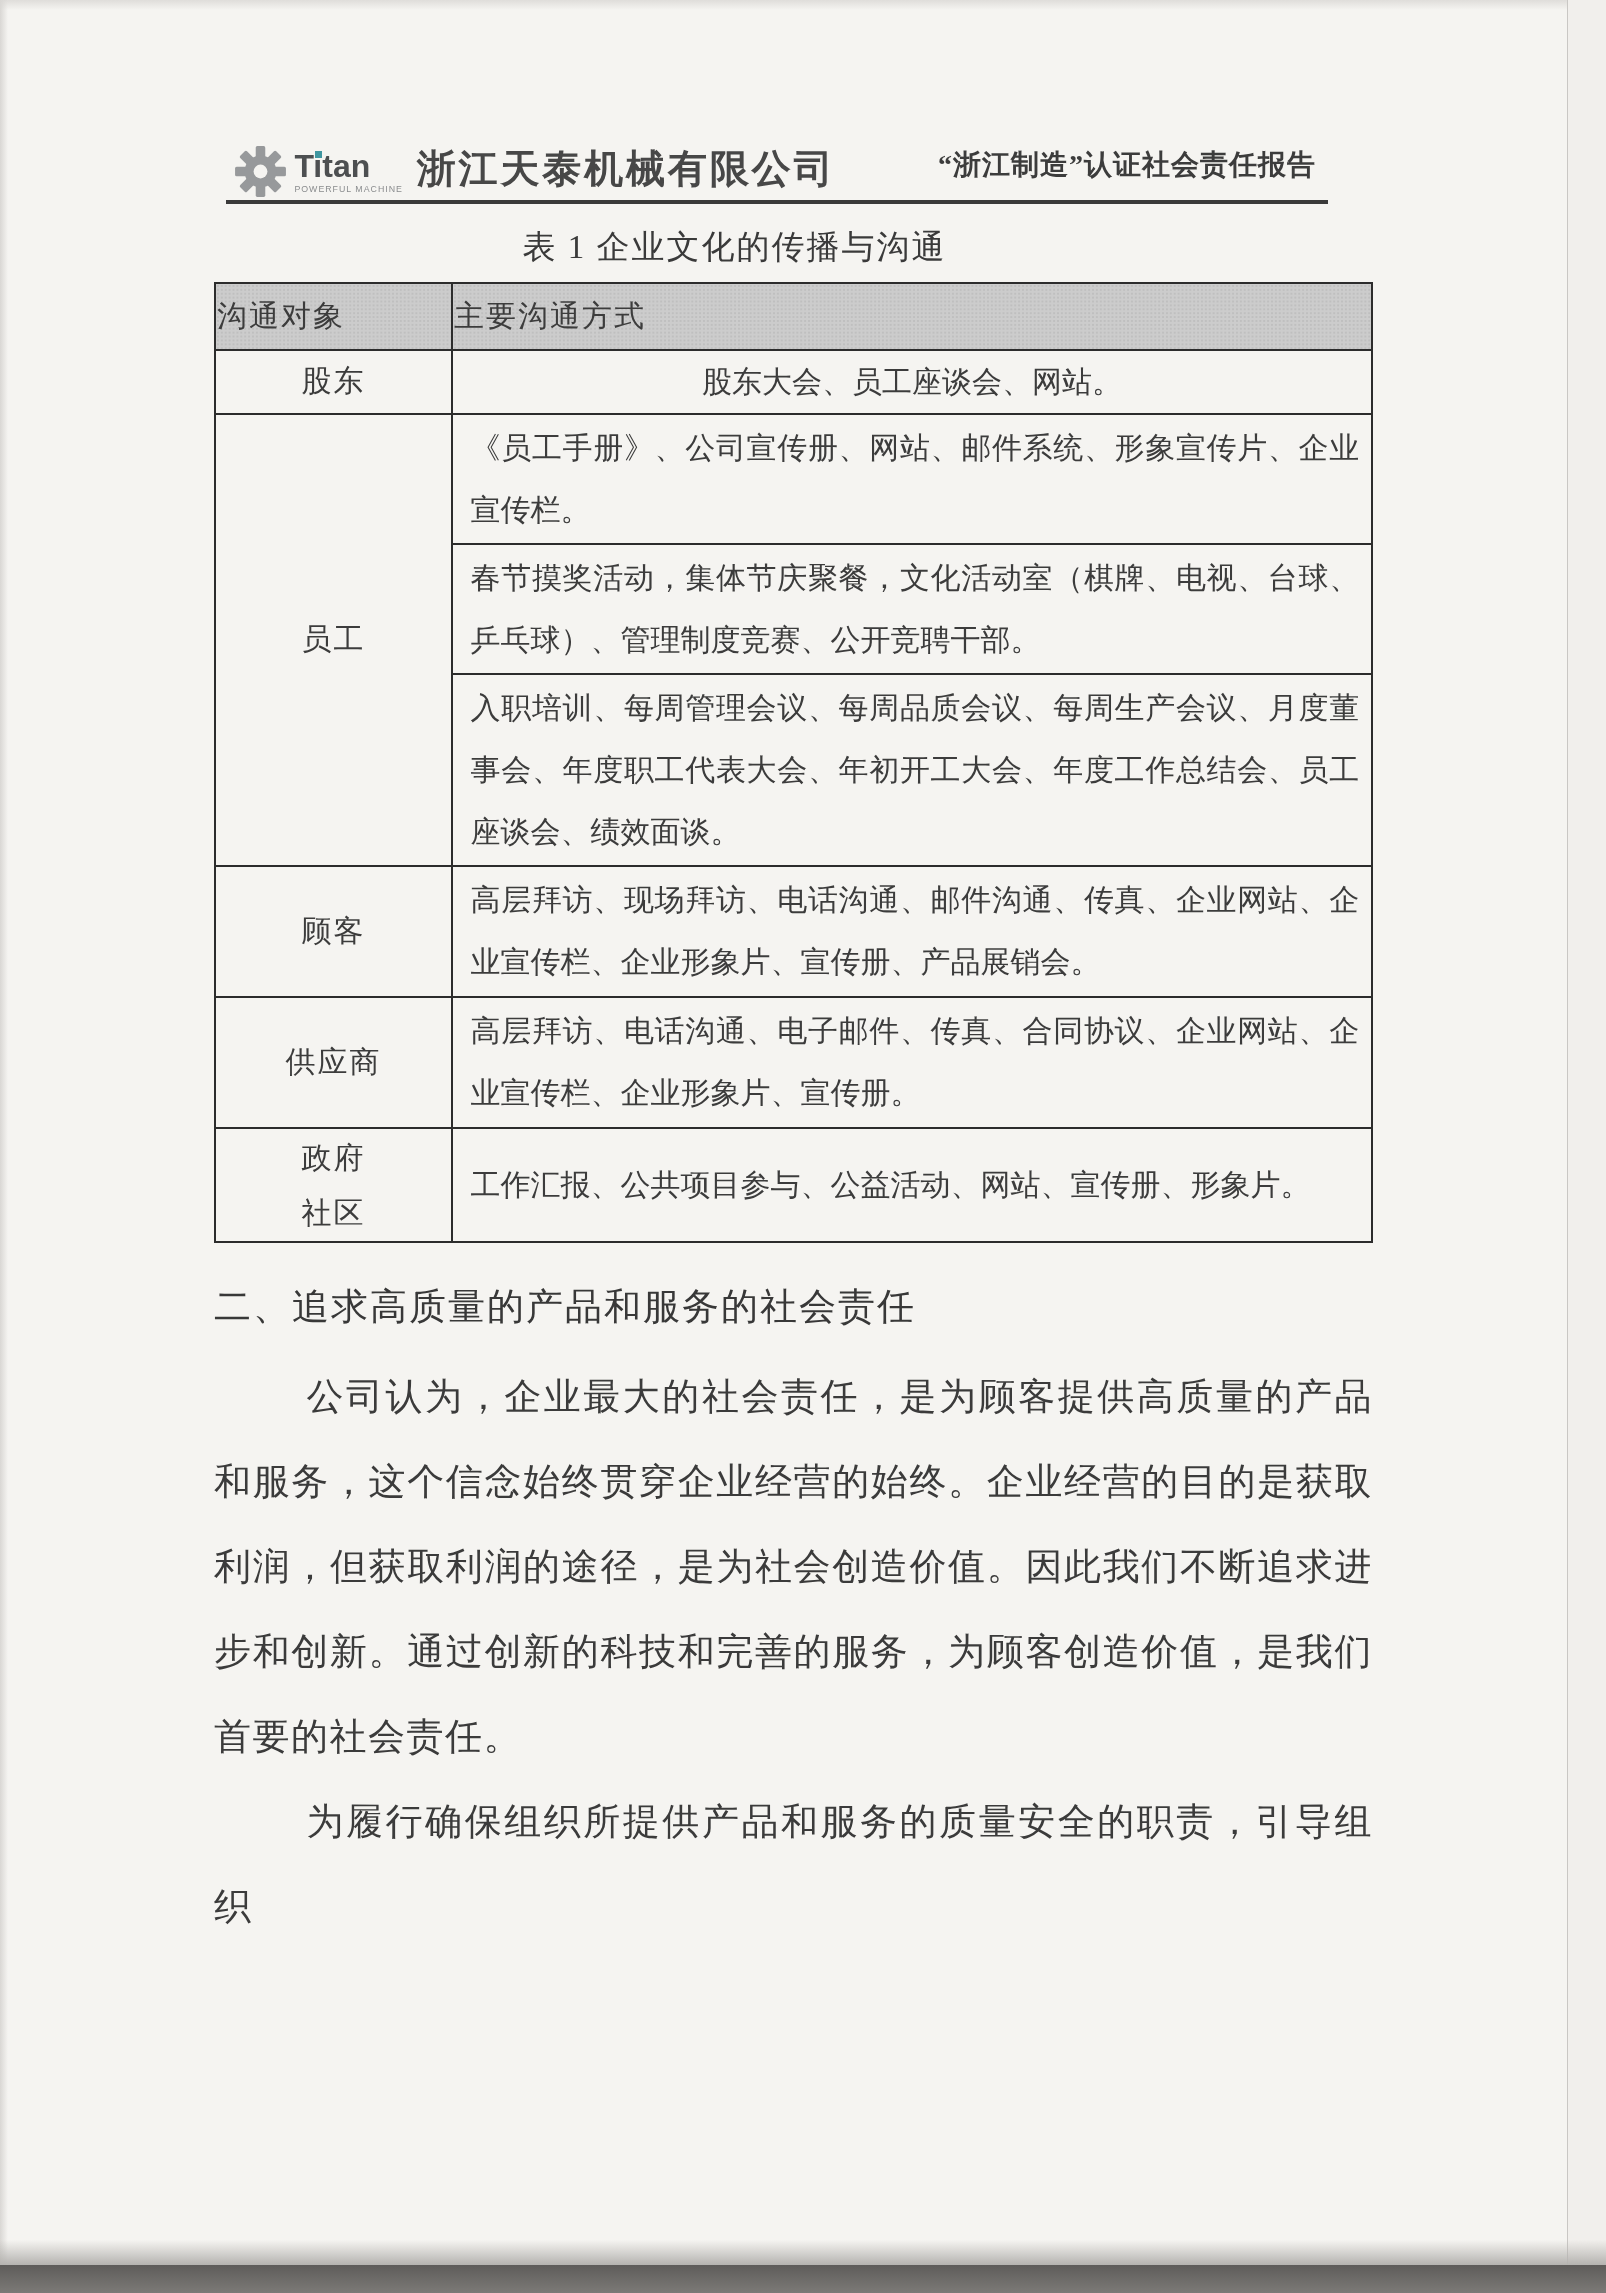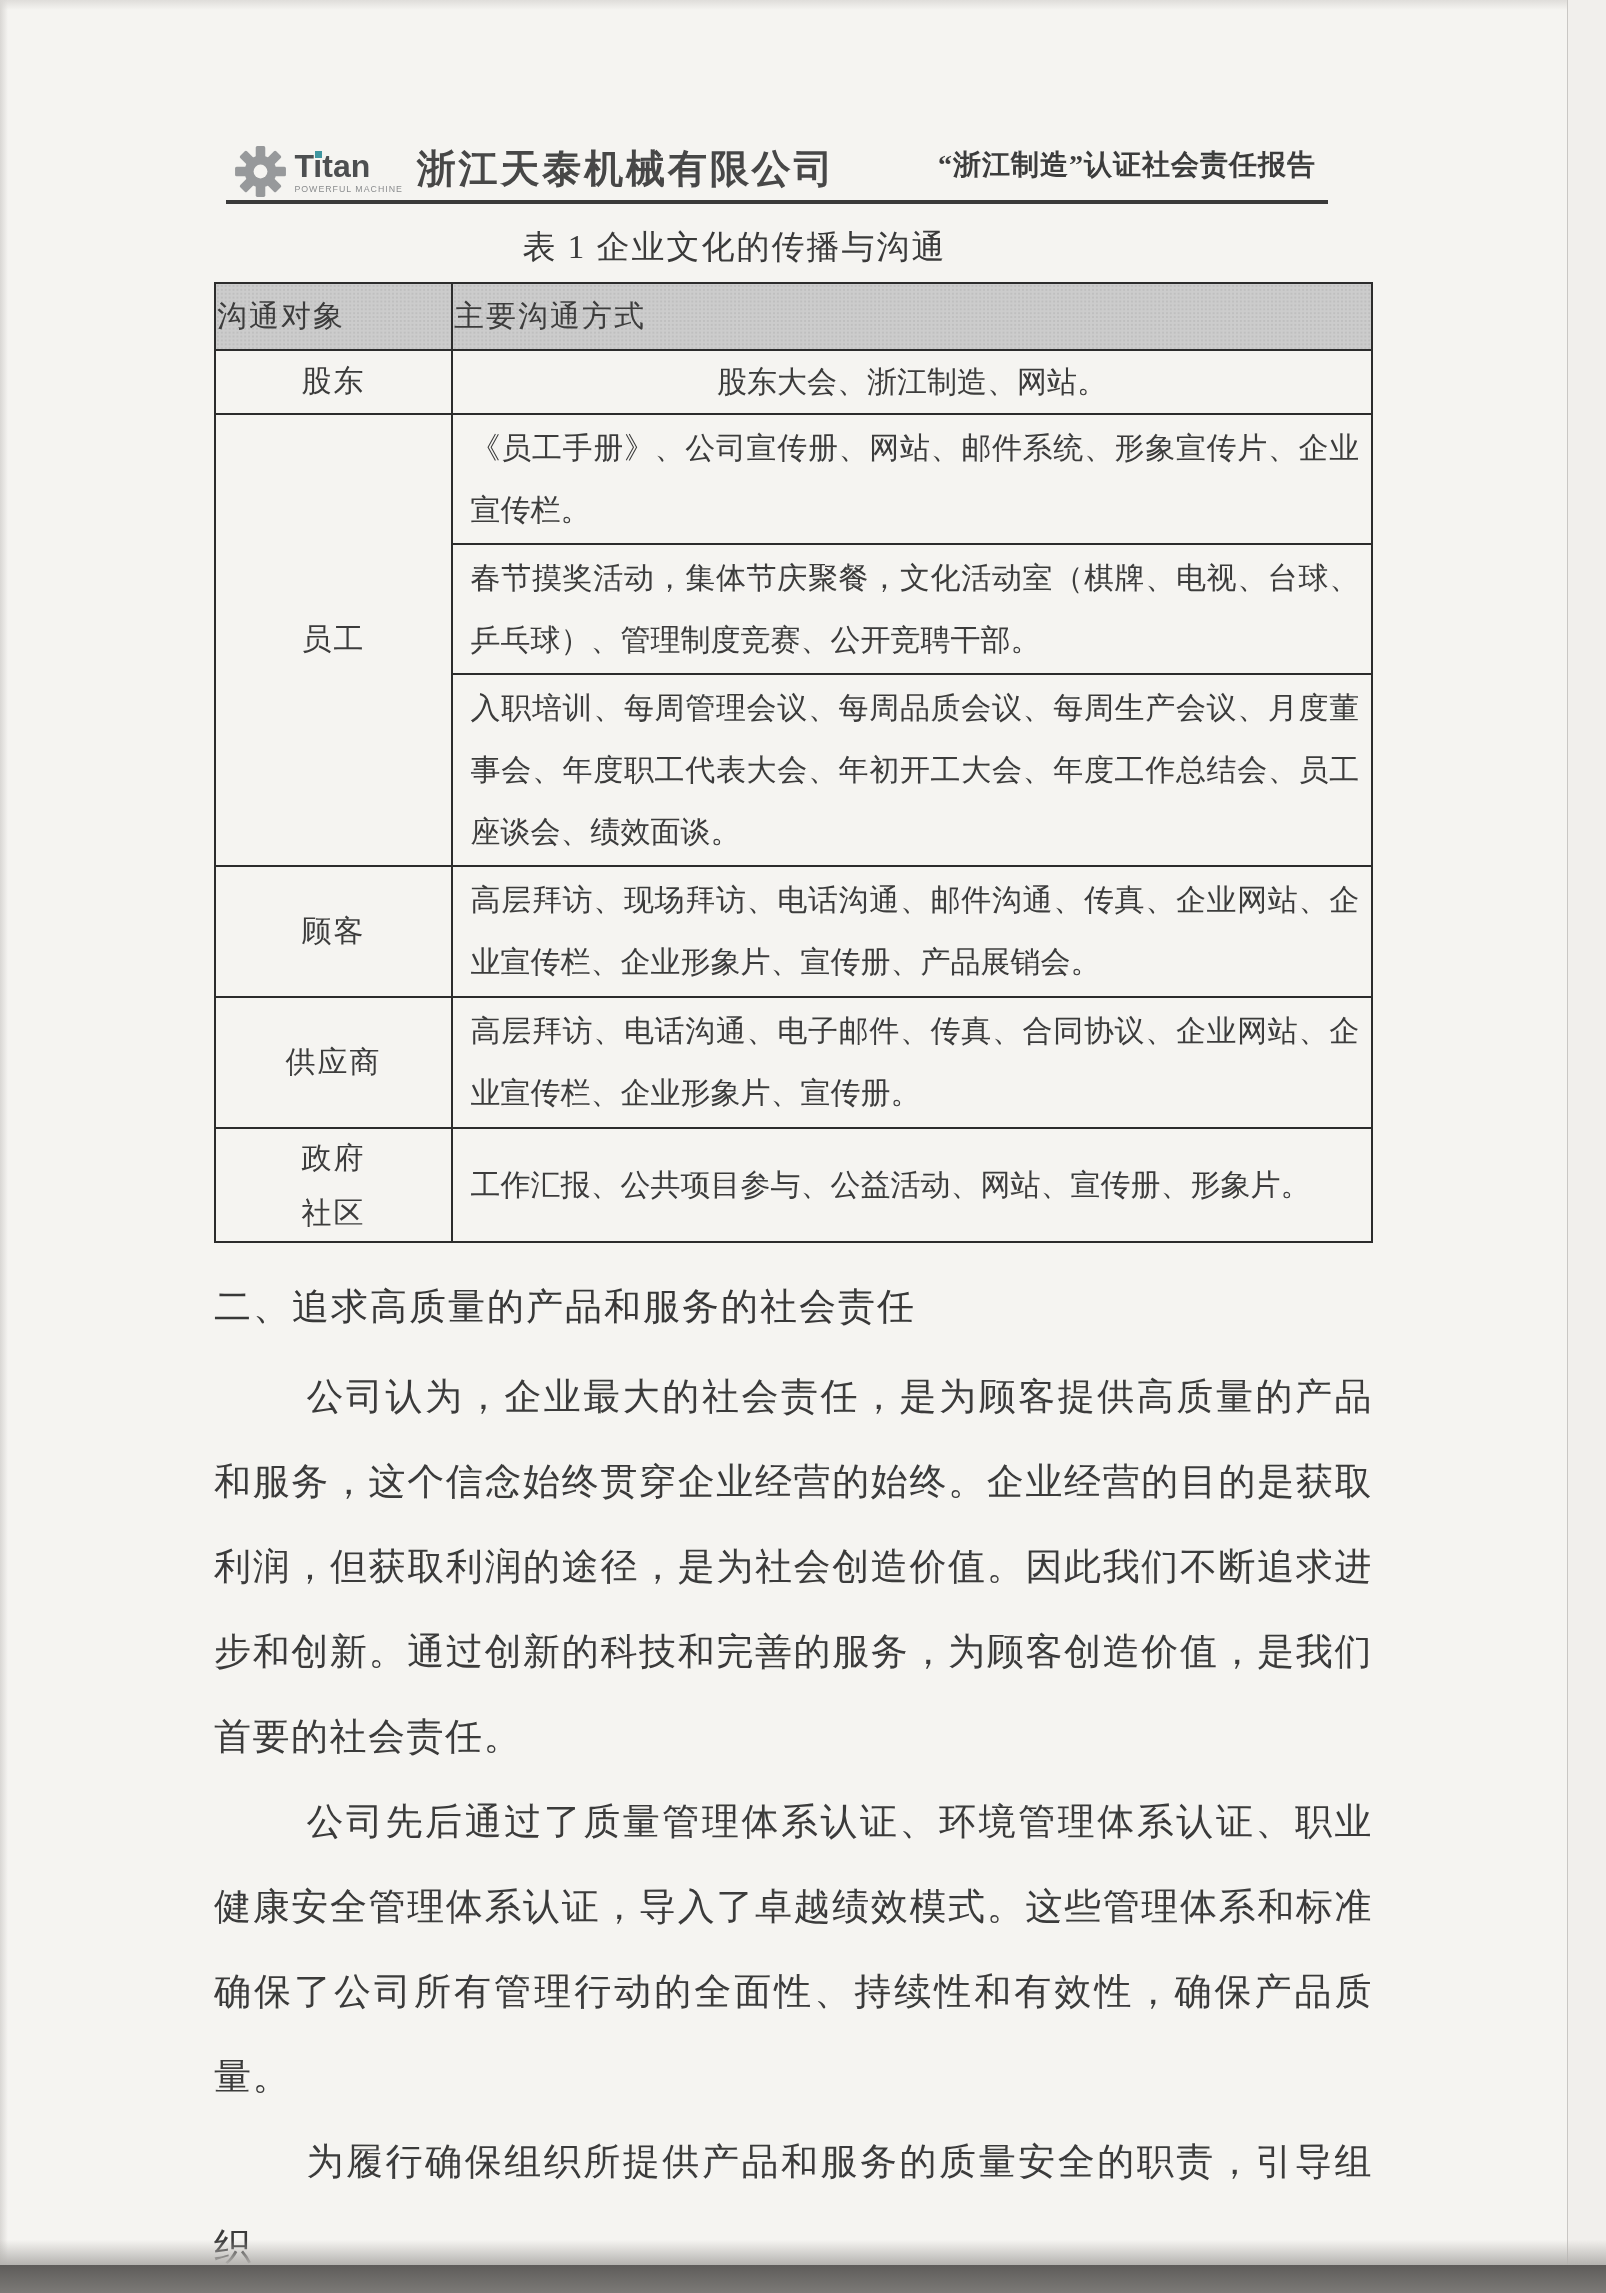--- a/index.html
+++ b/index.html
@@ -106,21 +106,21 @@
         </colgroup>
       <thead>
         <tr>
           <th>沟通对象</th>
           <th>主要沟通方式</th>
         </tr>
       </thead>
       <tbody>
         <tr>
           <td class="t">股东</td>
-          <td class="m center">股东大会、浙江制造、网站。</td>
+          <td class="m center">股东大会、员工座谈会、网站。</td>
         </tr>
         <tr>
           <td class="t" rowspan="3">员工</td>
           <td class="m">《员工手册》、公司宣传册、网站、邮件系统、形象宣传片、企业宣传栏。</td>
         </tr>
         <tr>
           <td class="m">春节摸奖活动，集体节庆聚餐，文化活动室（棋牌、电视、台球、乒乓球）、管理制度竞赛、公开竞聘干部。</td>
         </tr>
         <tr>
           <td class="m">入职培训、每周管理会议、每周品质会议、每周生产会议、月度董事会、年度职工代表大会、年初开工大会、年度工作总结会、员工座谈会、绩效面谈。</td>
@@ -139,21 +139,20 @@
             <span>社区</span>
           </td>
           <td class="m">工作汇报、公共项目参与、公益活动、网站、宣传册、形象片。</td>
         </tr>
       </tbody>
     </table>
 
     <section class="body-text">
       <h2 class="section-heading">二、追求高质量的产品和服务的社会责任</h2>
       <p>公司认为，企业最大的社会责任，是为顾客提供高质量的产品和服务，这个信念始终贯穿企业经营的始终。企业经营的目的是获取利润，但获取利润的途径，是为社会创造价值。因此我们不断追求进步和创新。通过创新的科技和完善的服务，为顾客创造价值，是我们首要的社会责任。</p>
-      <p>公司先后通过了质量管理体系认证、环境管理体系认证、职业健康安全管理体系认证，导入了卓越绩效模式。这些管理体系和标准确保了公司所有管理行动的全面性、持续性和有效性，确保产品质量。</p>
       <p>为履行确保组织所提供产品和服务的质量安全的职责，引导组织</p>
     </section>
 
   </div>
 
   <div class="edge-top"></div>
   <div class="edge-left"></div>
   <div class="edge-right-band"></div>
   <div class="edge-bottom-fade"></div>
   <div class="edge-bottom-bar"></div>

